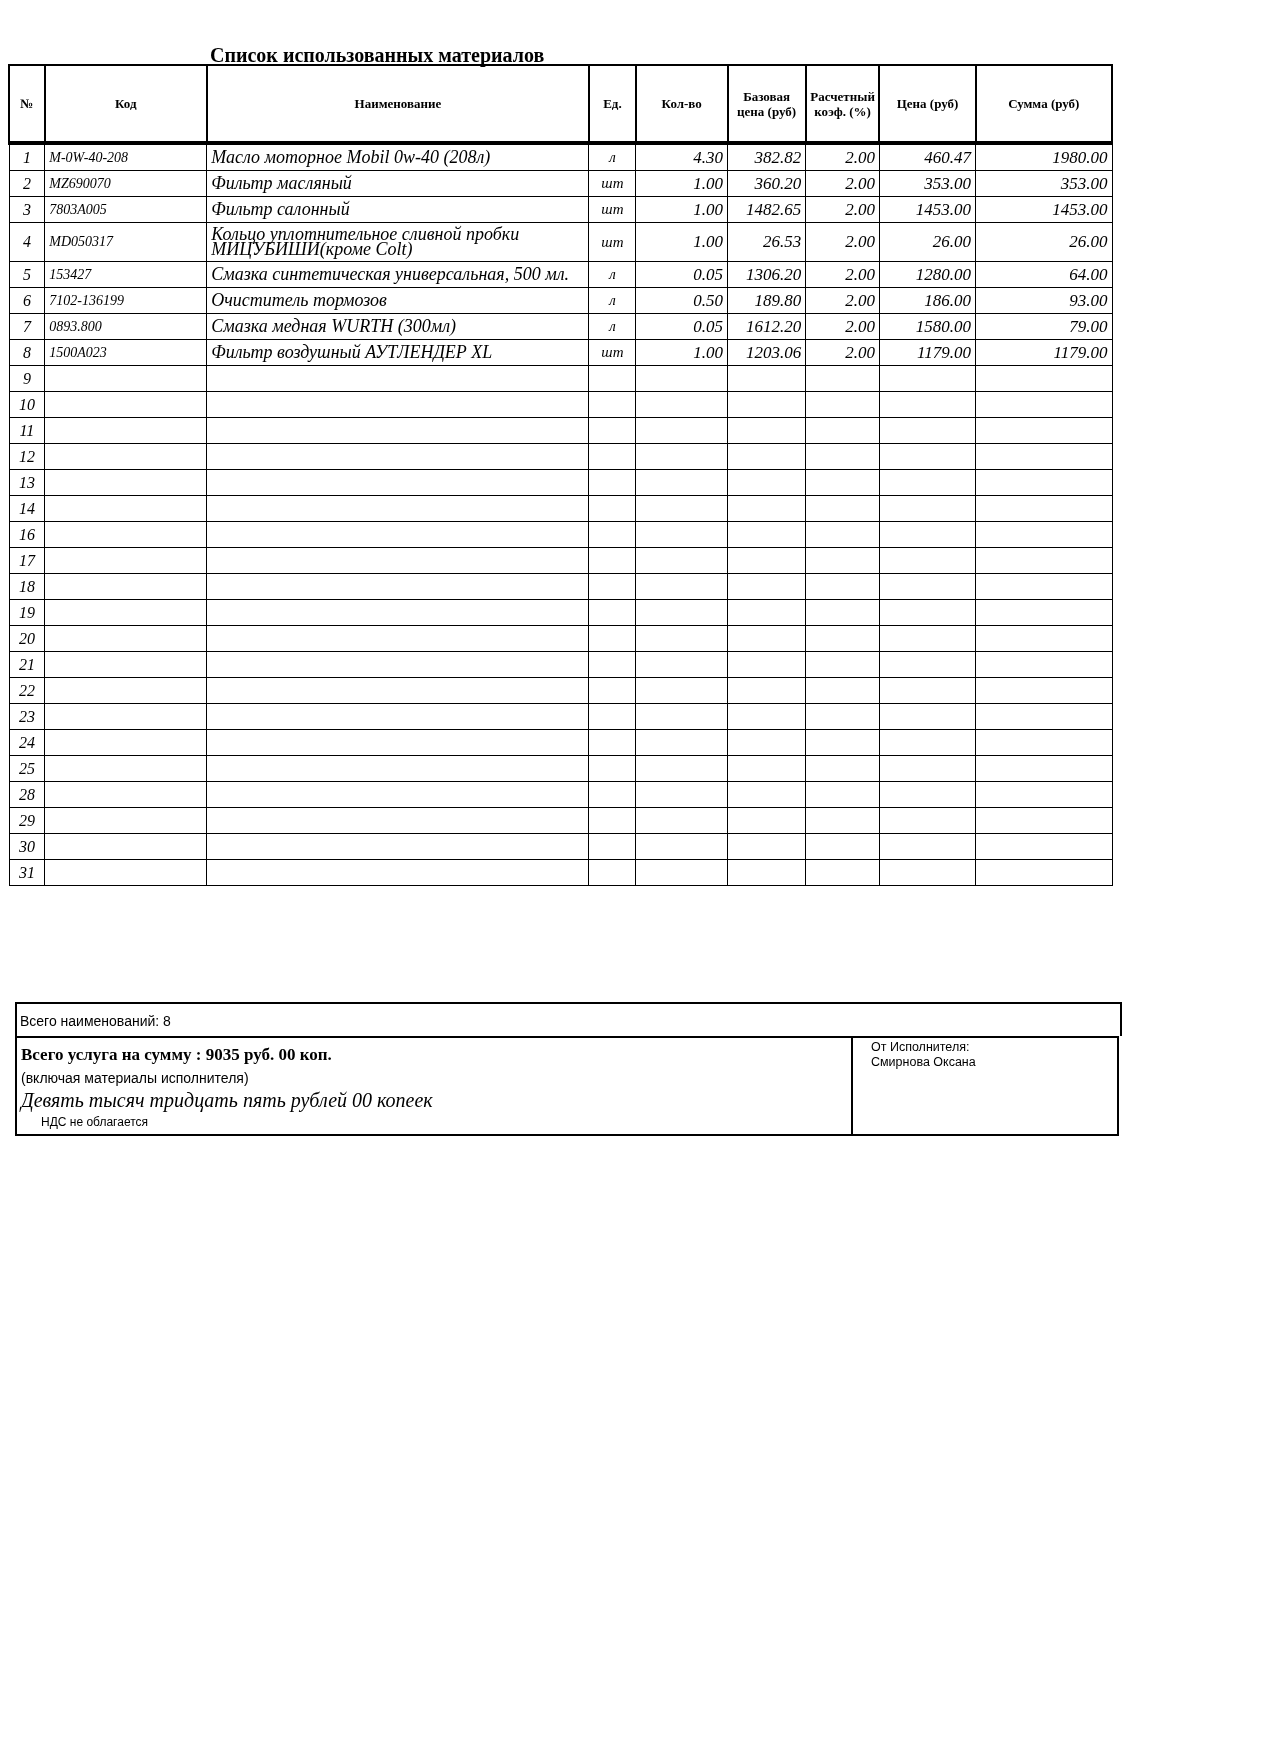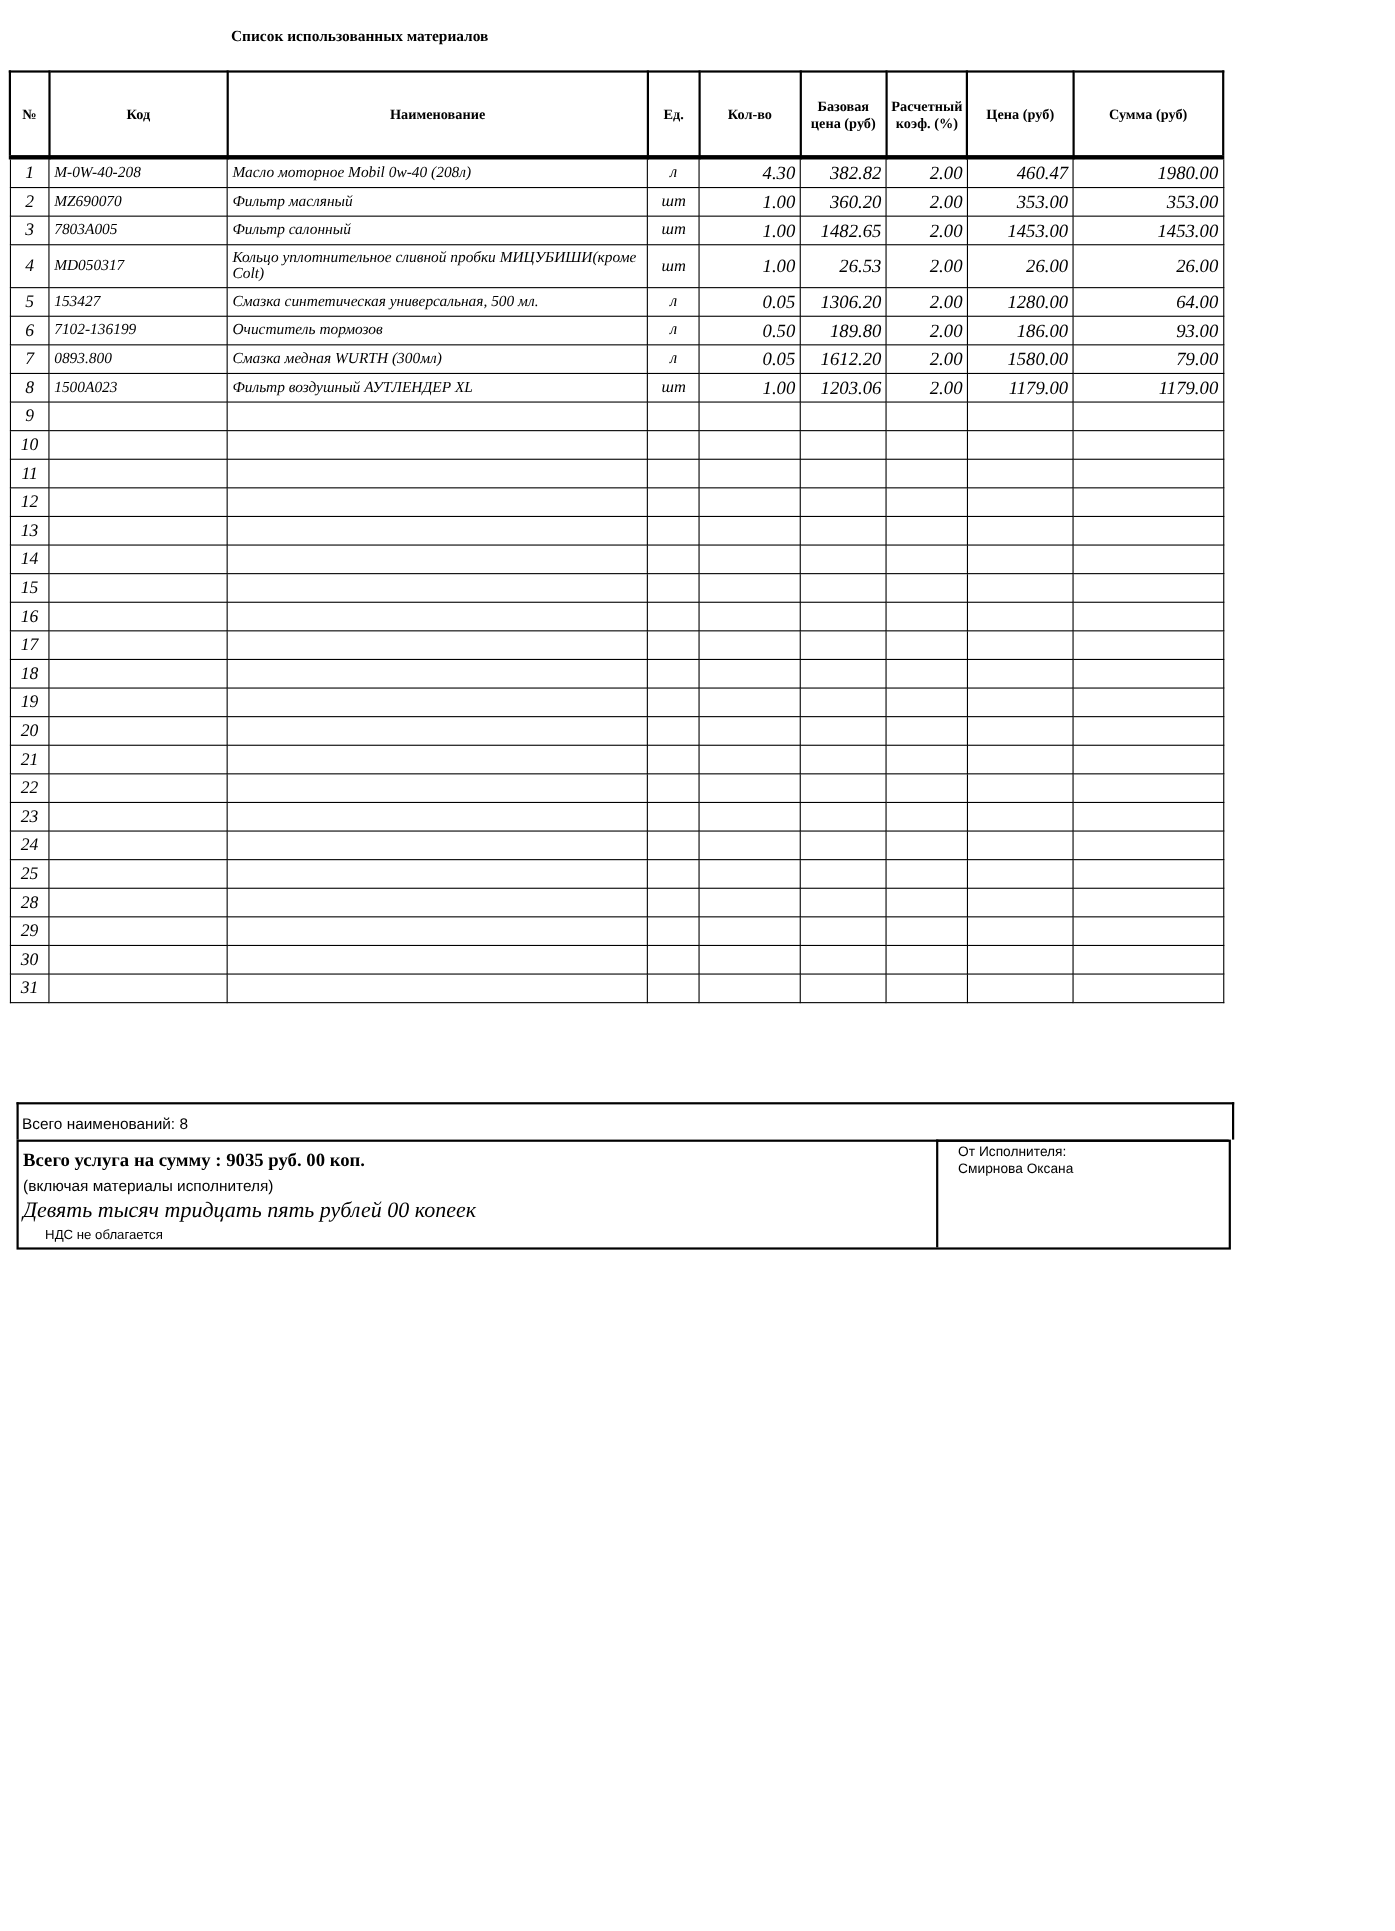--- a/index.html
+++ b/index.html
@@ -1,37 +1,37 @@
 <!DOCTYPE html>
 <html><head>
 <meta charset="utf-8">
 <style>
   html, body { margin: 0; padding: 0; background: #ffffff; }
   body { width: 1268px; height: 1755px; position: relative; overflow: hidden; color: #000; }
   .page-title {
-    position: absolute; left: 210px; top: 26px;
-    font-family: "Liberation Serif", serif; font-weight: bold; font-size: 14px;
+    position: absolute; left: 210px; top: 44px;
+    font-family: "Liberation Serif", serif; font-weight: bold; font-size: 20px;
   }
   .tbl-wrap { position: absolute; left: 8px; top: 64px; width: 1105px; }
   table.mat {
     border-collapse: collapse; width: 1105px; table-layout: fixed;
     font-family: "Liberation Serif", serif;
   }
   table.mat th {
     border: 2px solid #000; font-weight: bold; font-size: 13px; line-height: 15px;
     text-align: center; vertical-align: middle; height: 75px; padding: 0 2px;
   }
   table.mat thead tr { border-bottom: 4px solid #000; }
   table.mat td {
     border: 1px solid #000; font-style: italic; font-size: 15px;
     height: 25px; padding: 0 4px; vertical-align: middle; white-space: nowrap; overflow: hidden;
   }
   table.mat td.num { text-align: center; font-size: 16px; }
   table.mat td.code { font-size: 14px; }
-  table.mat td.name { font-size: 14px; }
+  table.mat td.name { font-size: 18px; }
   table.mat td.name.wrap { white-space: normal; line-height: 15px; }
   table.mat td.unit { text-align: center; font-size: 15px; }
   table.mat td.right { text-align: right; font-size: 17px; padding-right: 4px; }
   table.mat tr.tall td { height: 38px; }
   .summary {
     position: absolute; left: 15px; top: 1002px; width: 1150px;
     font-family: "Liberation Sans", sans-serif;
   }
   .sum-count {
     border: 2px solid #000; border-bottom: none; height: 32px; line-height: 34px;
@@ -228,31 +228,20 @@
           <td class="code"></td>
           <td class="name"></td>
           <td class="unit"></td>
           <td class="right"></td>
           <td class="right"></td>
           <td class="right"></td>
           <td class="right"></td>
           <td class="right"></td>
         </tr>
         <tr>
-          <td class="num">15</td>
-          <td class="code"></td>
-          <td class="name"></td>
-          <td class="unit"></td>
-          <td class="right"></td>
-          <td class="right"></td>
-          <td class="right"></td>
-          <td class="right"></td>
-          <td class="right"></td>
-        </tr>
-        <tr>
           <td class="num">16</td>
           <td class="code"></td>
           <td class="name"></td>
           <td class="unit"></td>
           <td class="right"></td>
           <td class="right"></td>
           <td class="right"></td>
           <td class="right"></td>
           <td class="right"></td>
         </tr>

